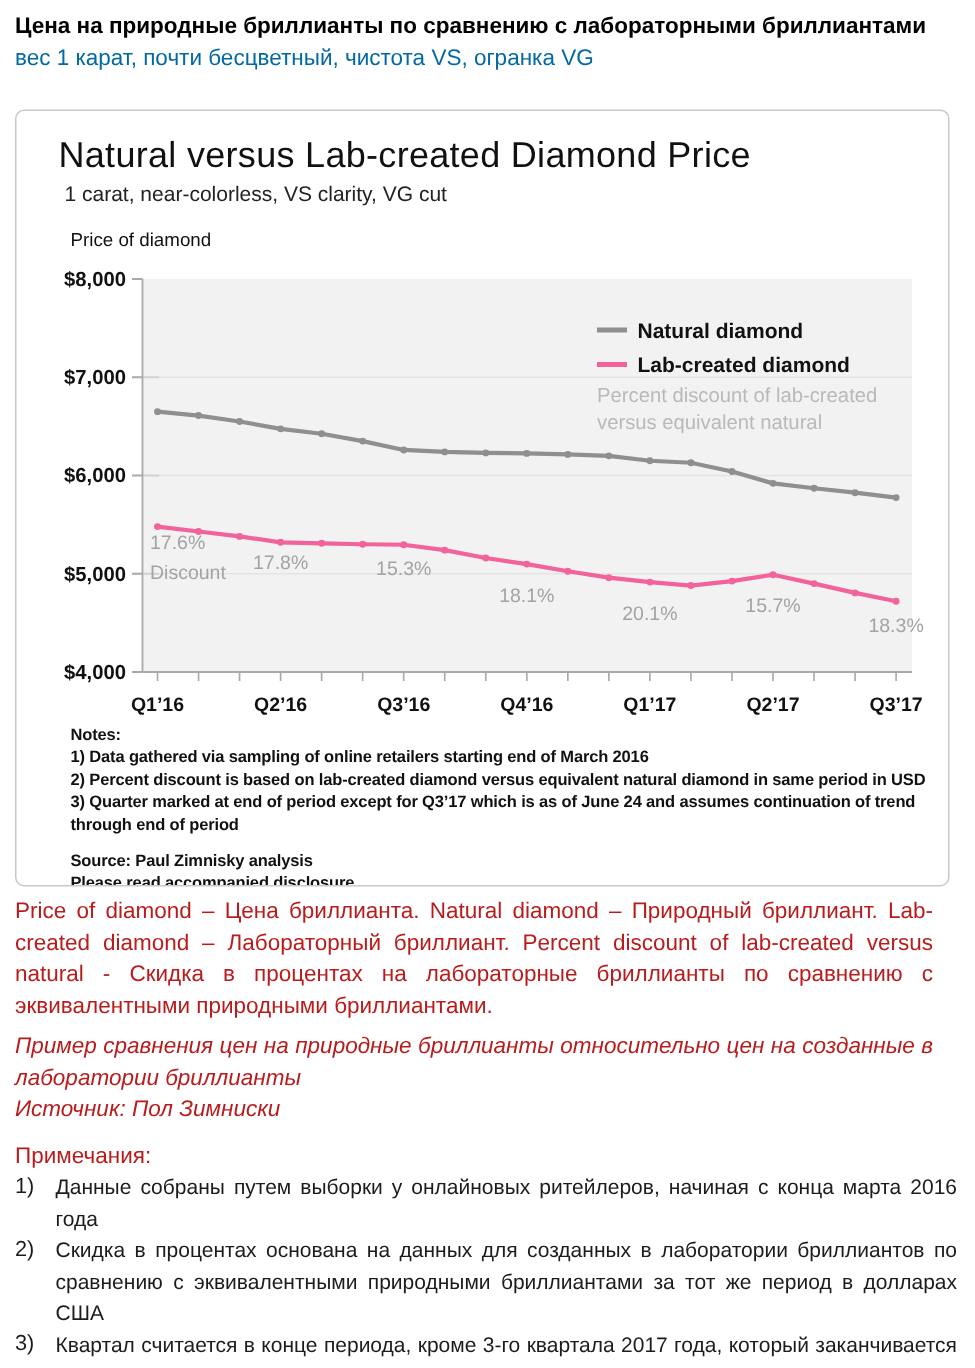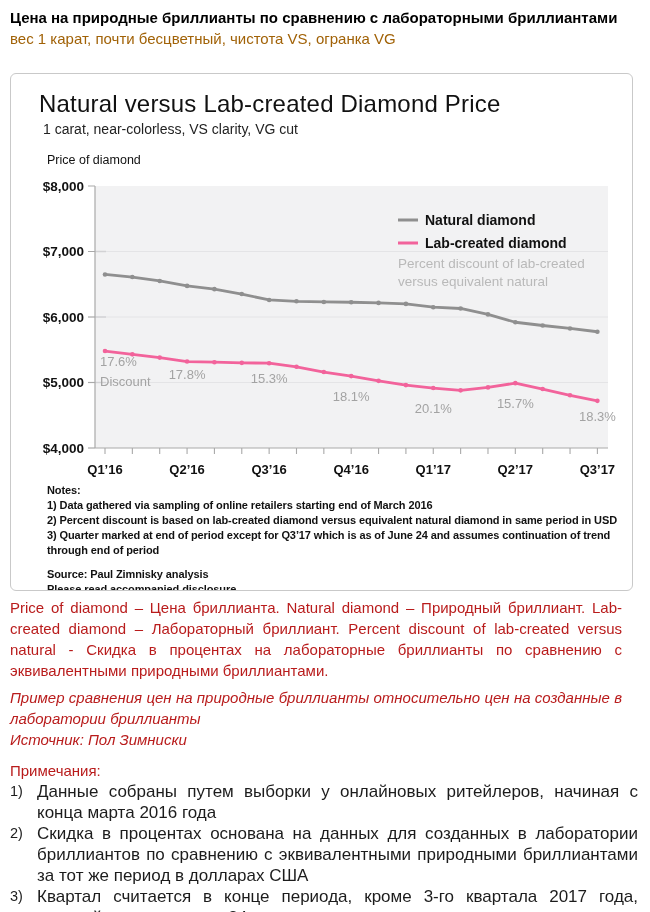--- a/index.html
+++ b/index.html
@@ -9,21 +9,21 @@
     color:#1a1a1a;
     -webkit-font-smoothing:antialiased;
   }
   .page{padding:7px 10px 0 10px;}
 
   
   .doc-header .doc-title{
     font-size:15px;font-weight:700;line-height:21px;color:#000;
   }
   .doc-header .doc-subtitle{
-    font-size:15px;font-weight:400;line-height:21px;color:#a16207;
+    font-size:15px;font-weight:400;line-height:21px;color:#0369a1;
   }
 
   
   .chart-card{
     margin-top:24px;
     width:621px;
     height:516px;
     border:1px solid #c9c9c9;
     border-radius:6px;
     background:#fff;
@@ -61,21 +61,21 @@
   
   .para{
     font-size:15px;line-height:21px;color:#b91c1c;
     margin:6px 18px 0 0;
   }
   .just{text-align:justify;}
   .italic{font-style:italic;}
   .remarks-title{margin-top:10px;}
   .remark{display:flex;margin:0 2px 0 0;}
   .remark-num{width:27px;flex-shrink:0;font-size:14.5px;line-height:21px;color:#1c1c1c;}
-  .remark-text{flex:1;text-align:justify;font-size:17px;line-height:21px;color:#1c1c1c;}
+  .remark-text{flex:1;text-align:justify;font-size:14px;line-height:21px;color:#1c1c1c;}
 </style>
 </head>
 <body>
 
 <div class="page">
 
   <div class="doc-header">
     <div class="doc-title">Цена на природные бриллианты по сравнению с лабораторными бриллиантами</div>
     <div class="doc-subtitle">вес 1 карат, почти бесцветный, чистота VS, огранка VG</div>
   </div>

